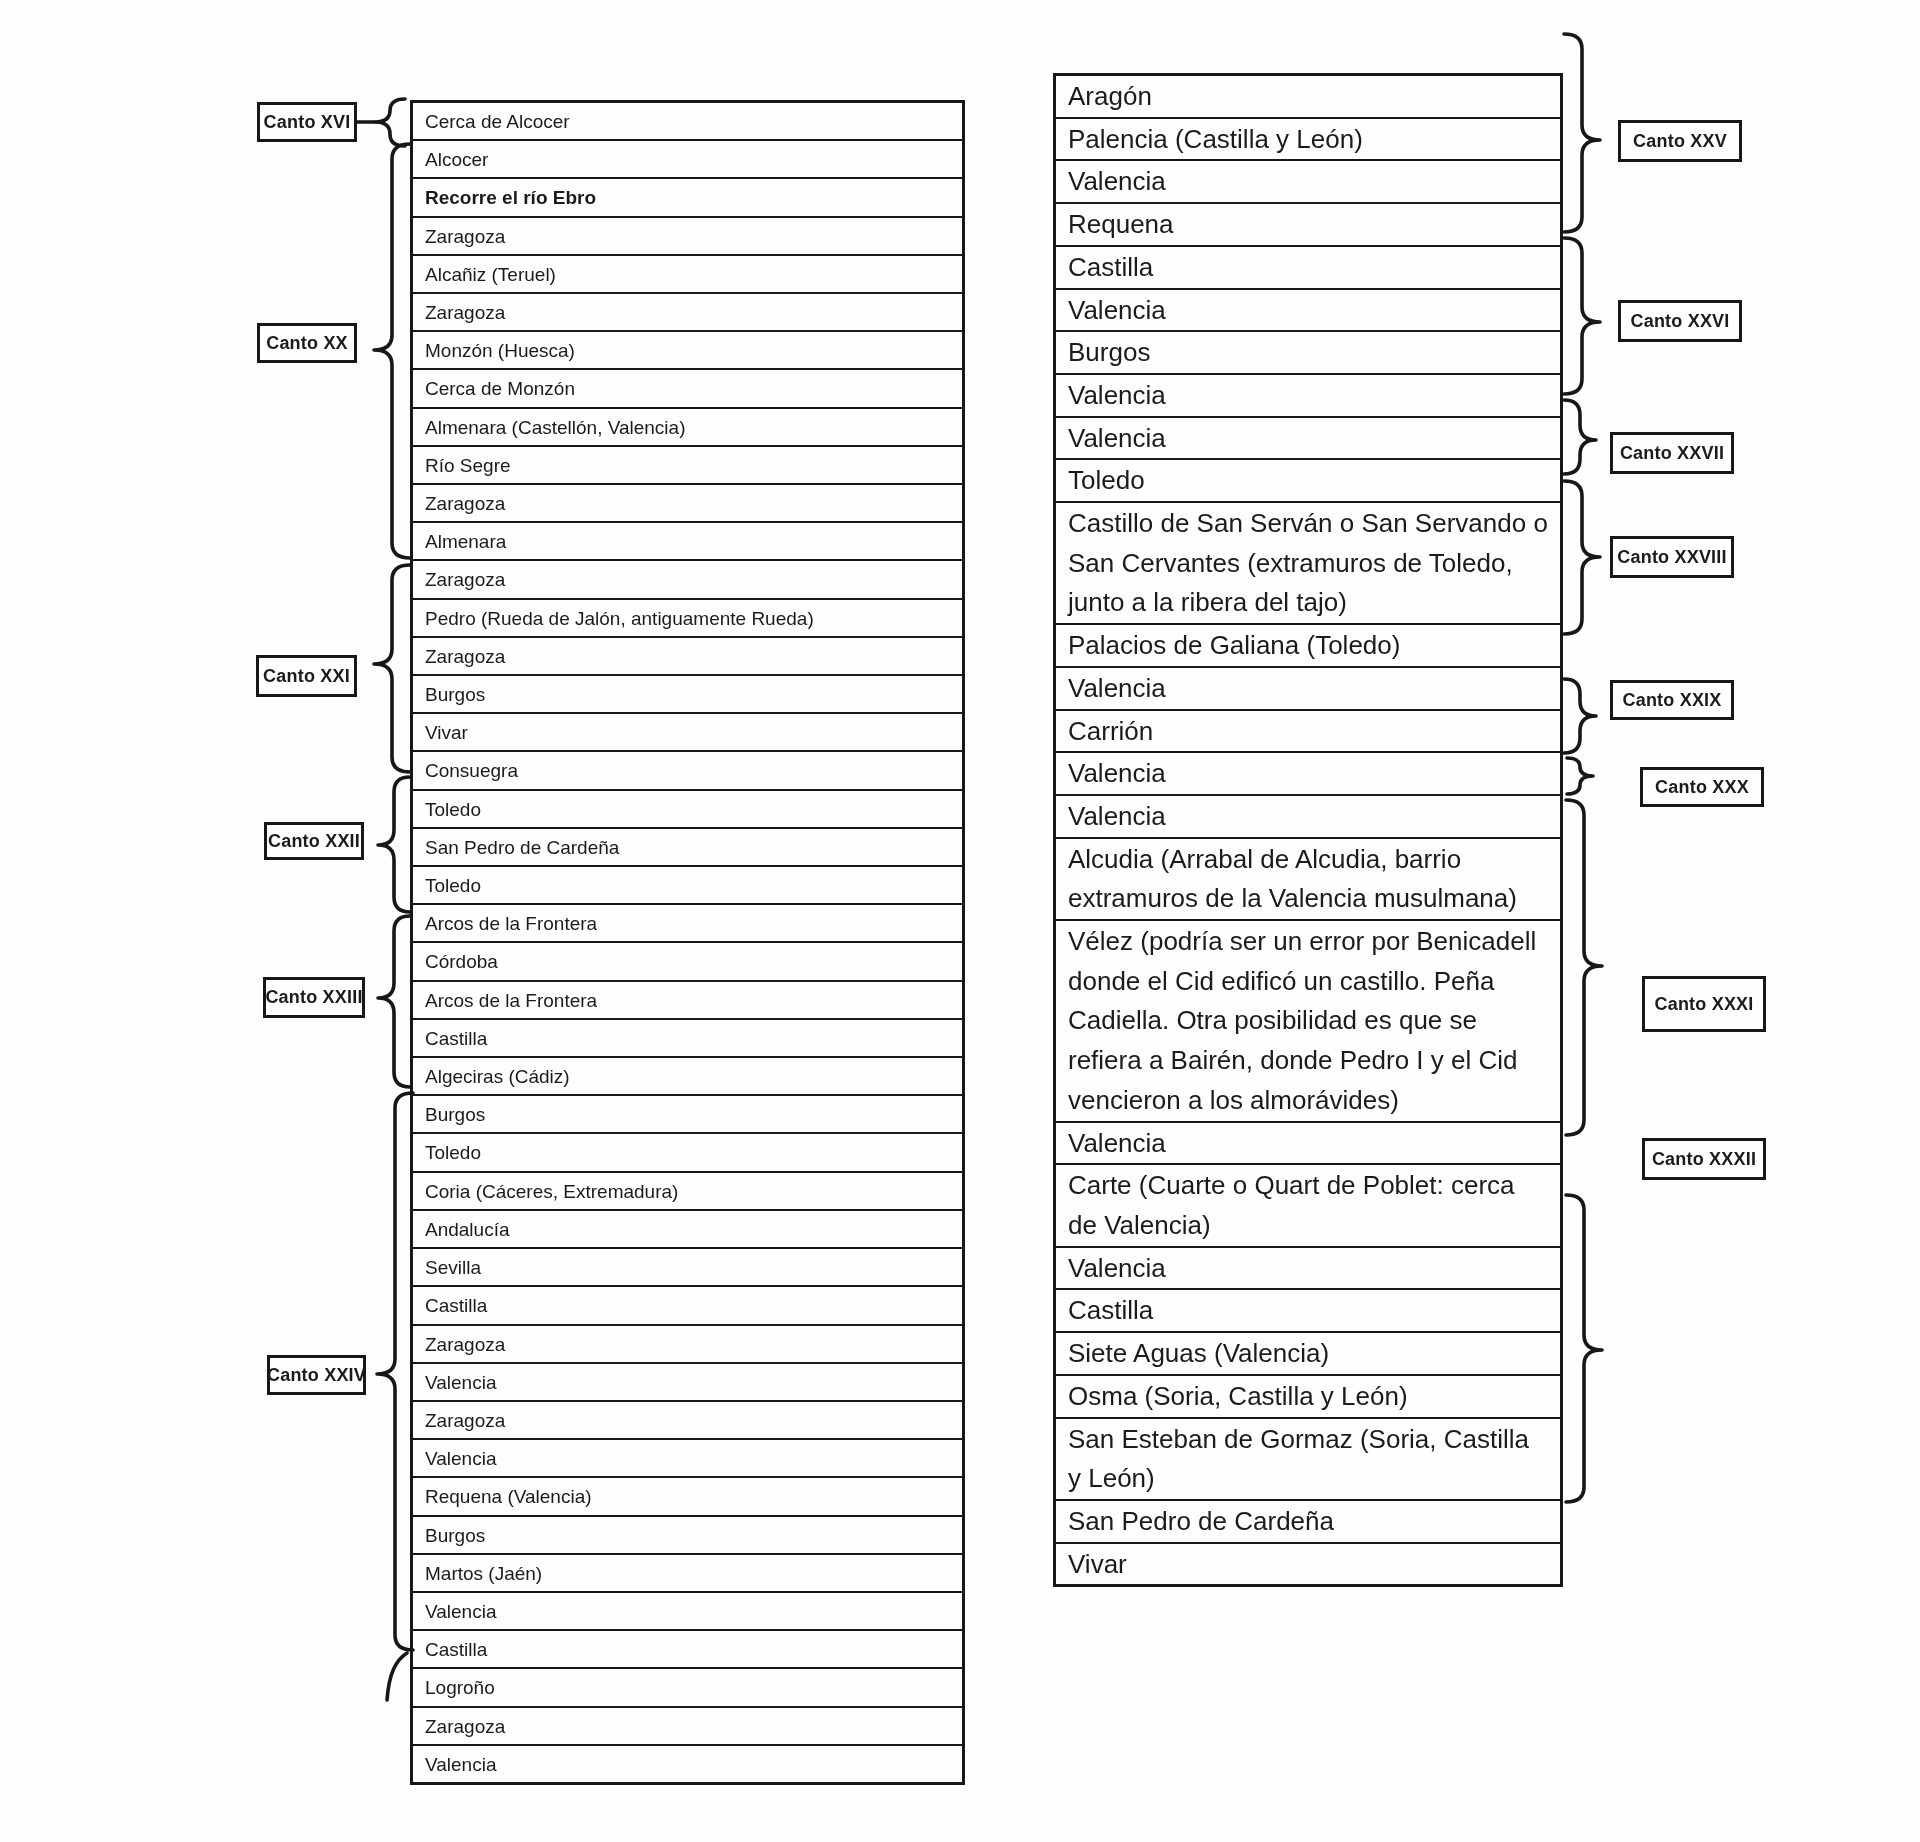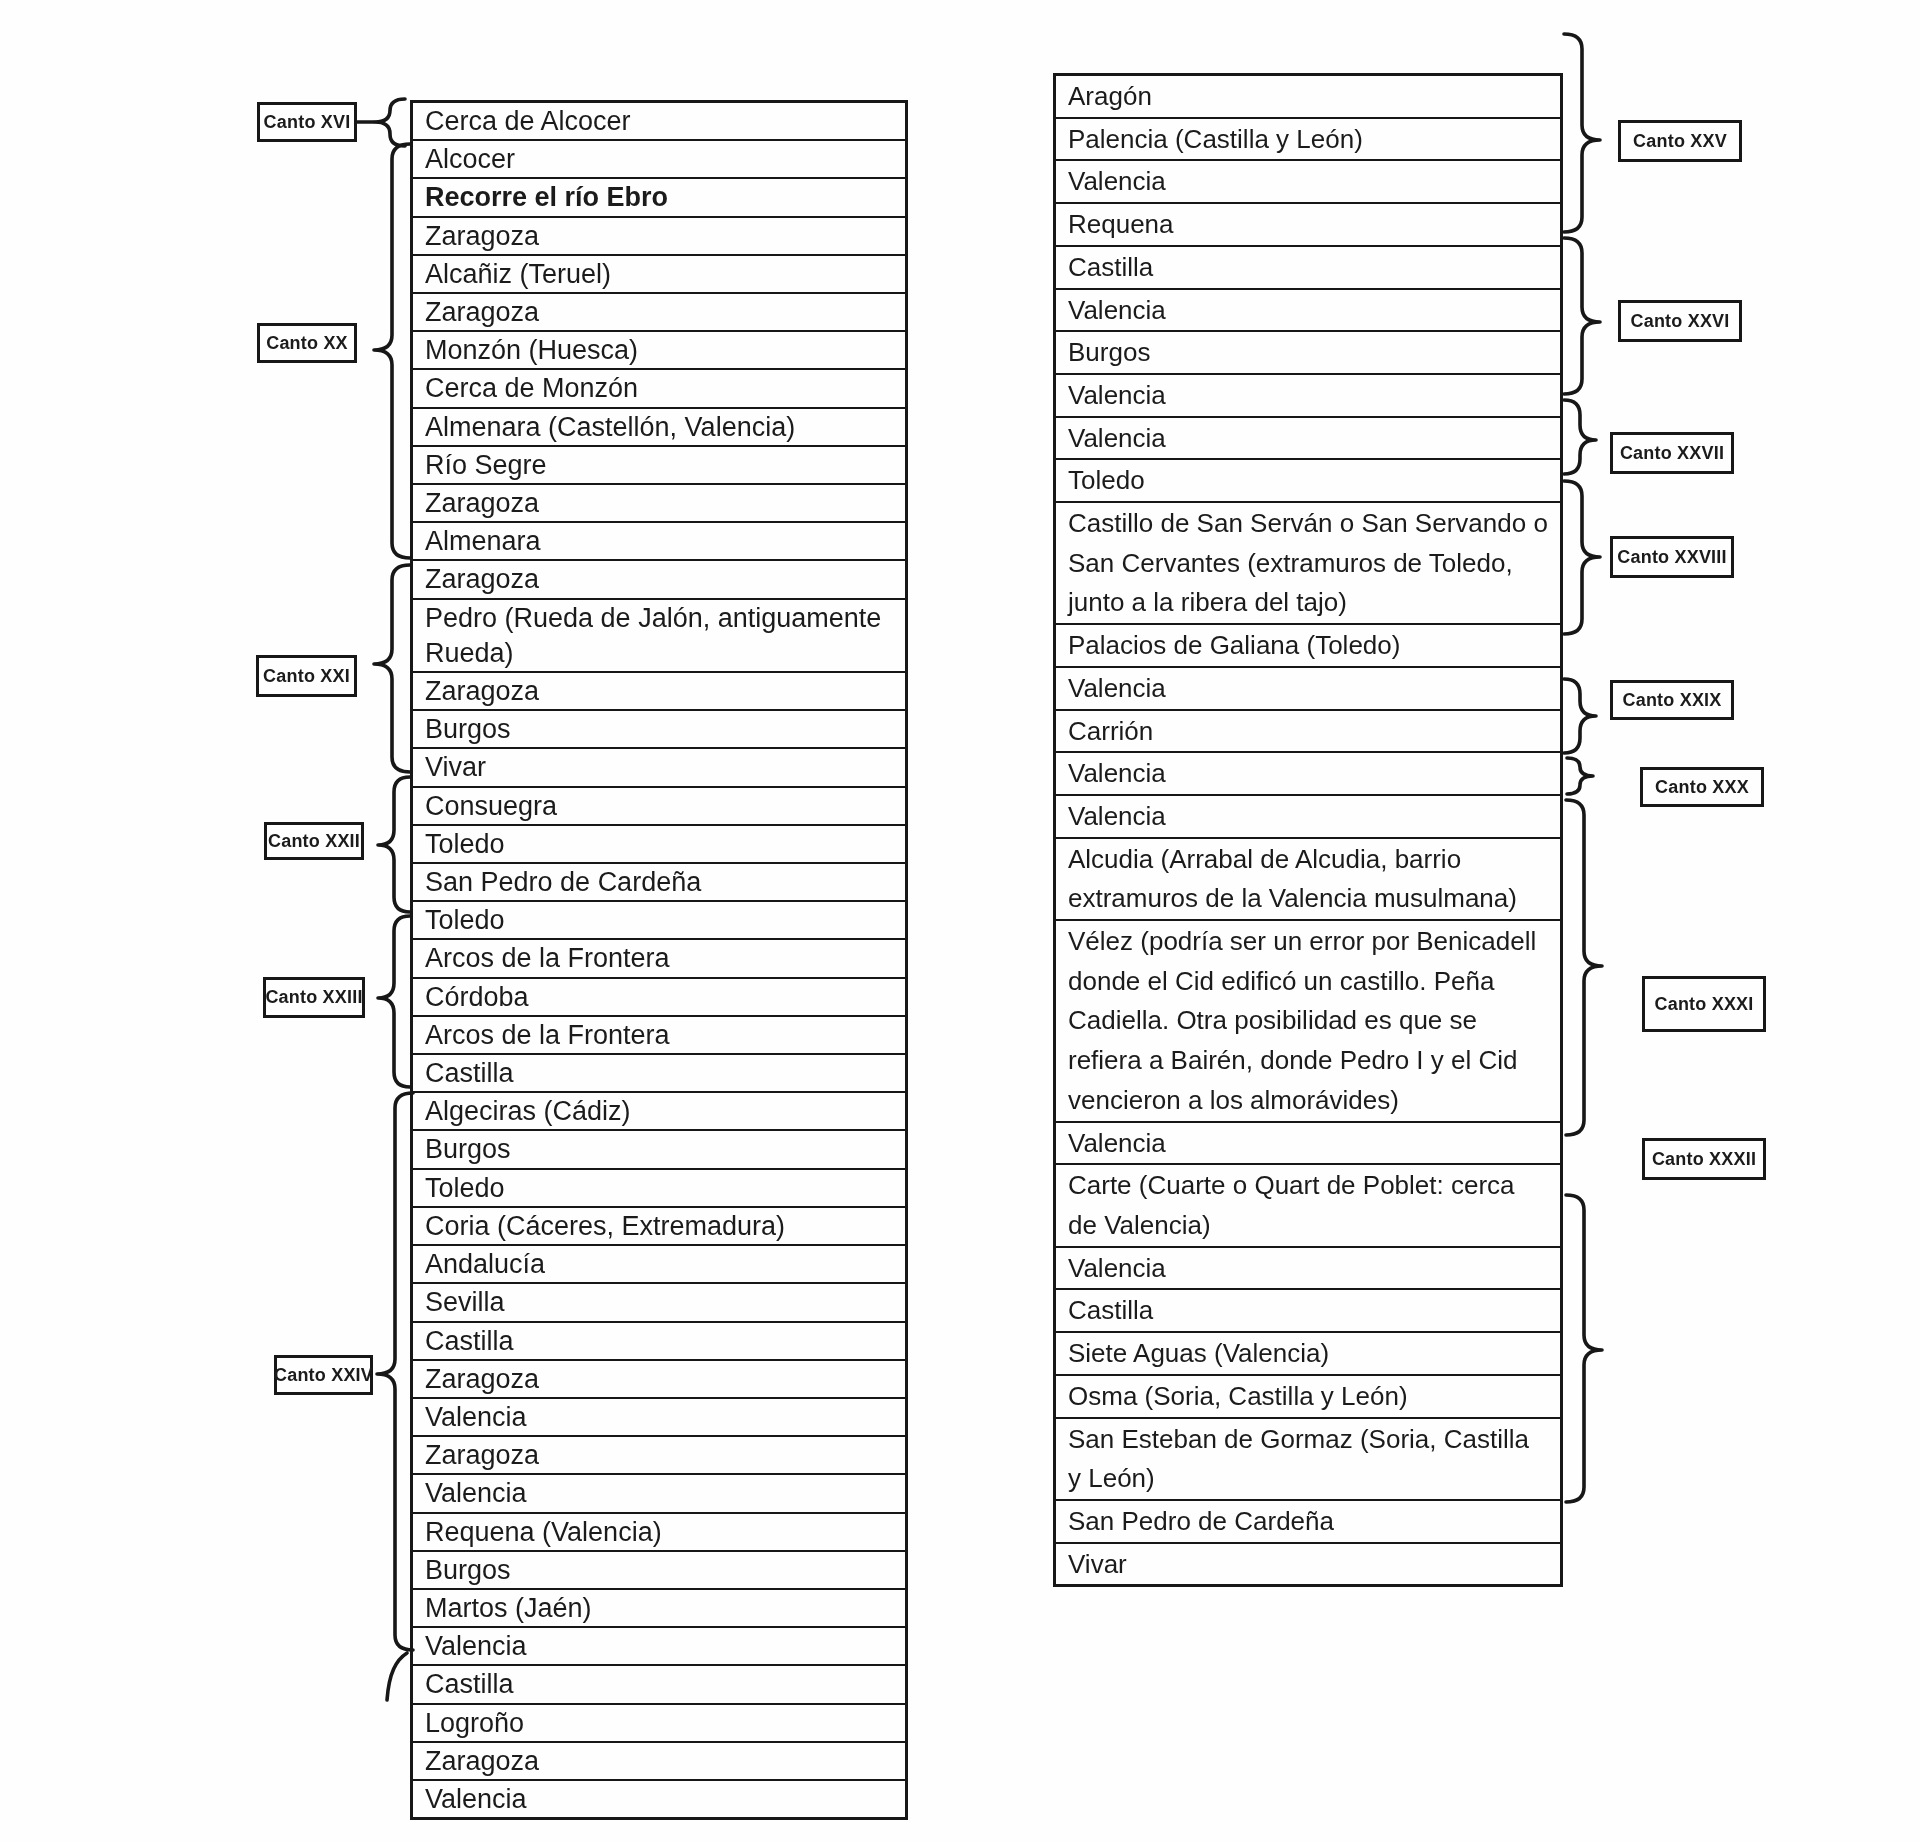--- a/index.html
+++ b/index.html
@@ -49,21 +49,21 @@
     stroke-width: 3.6;
     stroke-linecap: round;
     stroke-linejoin: round;
   }
 </style>
 </head>
 <body>
 
 <div id="canvas">
 
-  <div id="left-table" class="places-table" style="left:410px; top:100px; width:498px; font-size:27px; line-height:35.2px;">
+  <div id="left-table" class="places-table" style="left:410px; top:100px; width:555px; font-size:19px; line-height:35.2px;">
       <div class="place-row" style="min-height: 35.2px;">Cerca de Alcocer</div>
       <div class="place-row" style="min-height: 35.2px;">Alcocer</div>
       <div class="place-row" style="min-height: 35.2px; font-weight: bold;">Recorre el río Ebro</div>
       <div class="place-row" style="min-height: 35.2px;">Zaragoza</div>
       <div class="place-row" style="min-height: 35.2px;">Alcañiz (Teruel)</div>
       <div class="place-row" style="min-height: 35.2px;">Zaragoza</div>
       <div class="place-row" style="min-height: 35.2px;">Monzón (Huesca)</div>
       <div class="place-row" style="min-height: 35.2px;">Cerca de Monzón</div>
       <div class="place-row" style="min-height: 35.2px;">Almenara (Castellón, Valencia)</div>
       <div class="place-row" style="min-height: 35.2px;">Río Segre</div>
@@ -132,21 +132,21 @@
       <div class="place-row" style="min-height: 39.7px;">San Pedro de Cardeña</div>
       <div class="place-row" style="min-height: 39.7px;">Vivar</div>
     </div>
 
   <div id="left-canto-boxes">
       <div class="canto-box" style="left: 257px; top: 102px; width: 100px; height: 40px;">Canto XVI</div>
       <div class="canto-box" style="left: 257px; top: 323px; width: 100px; height: 40px;">Canto XX</div>
       <div class="canto-box" style="left: 256px; top: 655px; width: 101px; height: 42px;">Canto XXI</div>
       <div class="canto-box" style="left: 264px; top: 822px; width: 100px; height: 38px;">Canto XXII</div>
       <div class="canto-box" style="left: 263px; top: 977px; width: 102px; height: 41px;">Canto XXIII</div>
-      <div class="canto-box" style="left: 274px; top: 1355px; width: 99px; height: 40px;">Canto XXIV</div>
+      <div class="canto-box" style="left: 267px; top: 1355px; width: 99px; height: 40px;">Canto XXIV</div>
     </div>
   <div id="right-canto-boxes">
       <div class="canto-box" style="left: 1618px; top: 120px; width: 124px; height: 42px;">Canto XXV</div>
       <div class="canto-box" style="left: 1618px; top: 300px; width: 124px; height: 42px;">Canto XXVI</div>
       <div class="canto-box" style="left: 1610px; top: 432px; width: 124px; height: 42px;">Canto XXVII</div>
       <div class="canto-box" style="left: 1610px; top: 536px; width: 124px; height: 42px;">Canto XXVIII</div>
       <div class="canto-box" style="left: 1610px; top: 680px; width: 124px; height: 40px;">Canto XXIX</div>
       <div class="canto-box" style="left: 1640px; top: 767px; width: 124px; height: 40px;">Canto XXX</div>
       <div class="canto-box" style="left: 1642px; top: 976px; width: 124px; height: 56px;">Canto XXXI</div>
       <div class="canto-box" style="left: 1642px; top: 1138px; width: 124px; height: 42px;">Canto XXXII</div>

